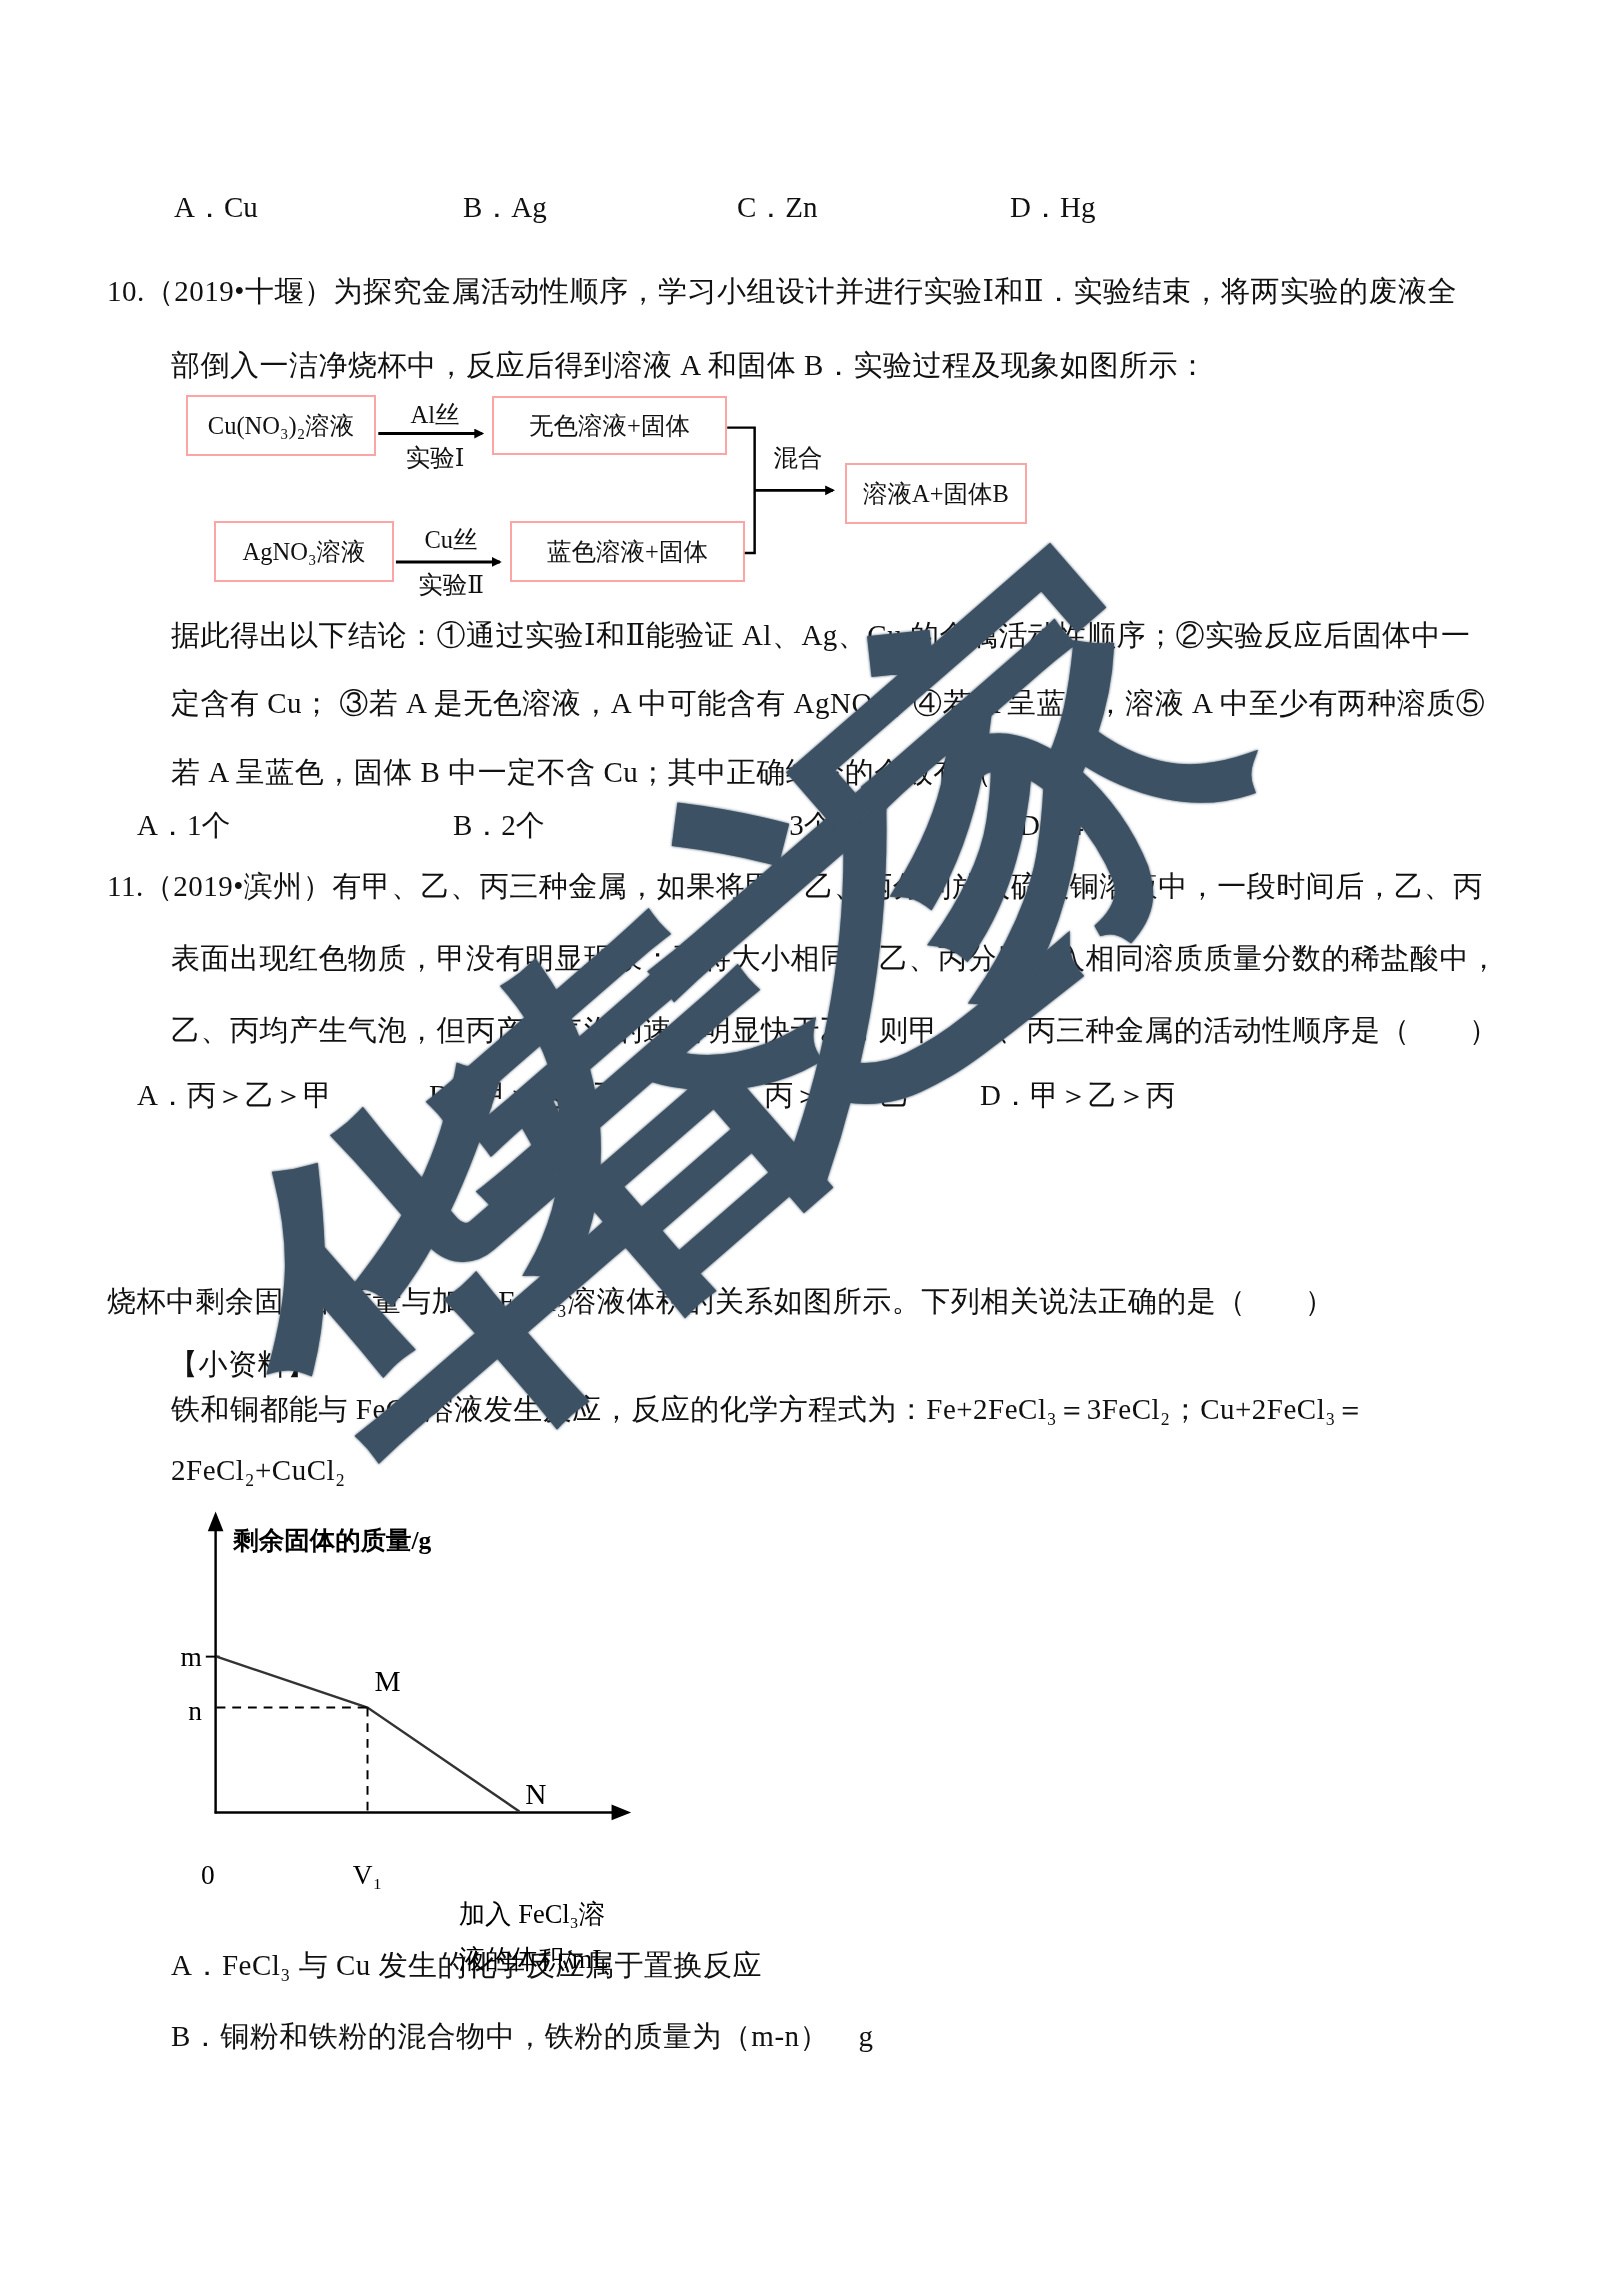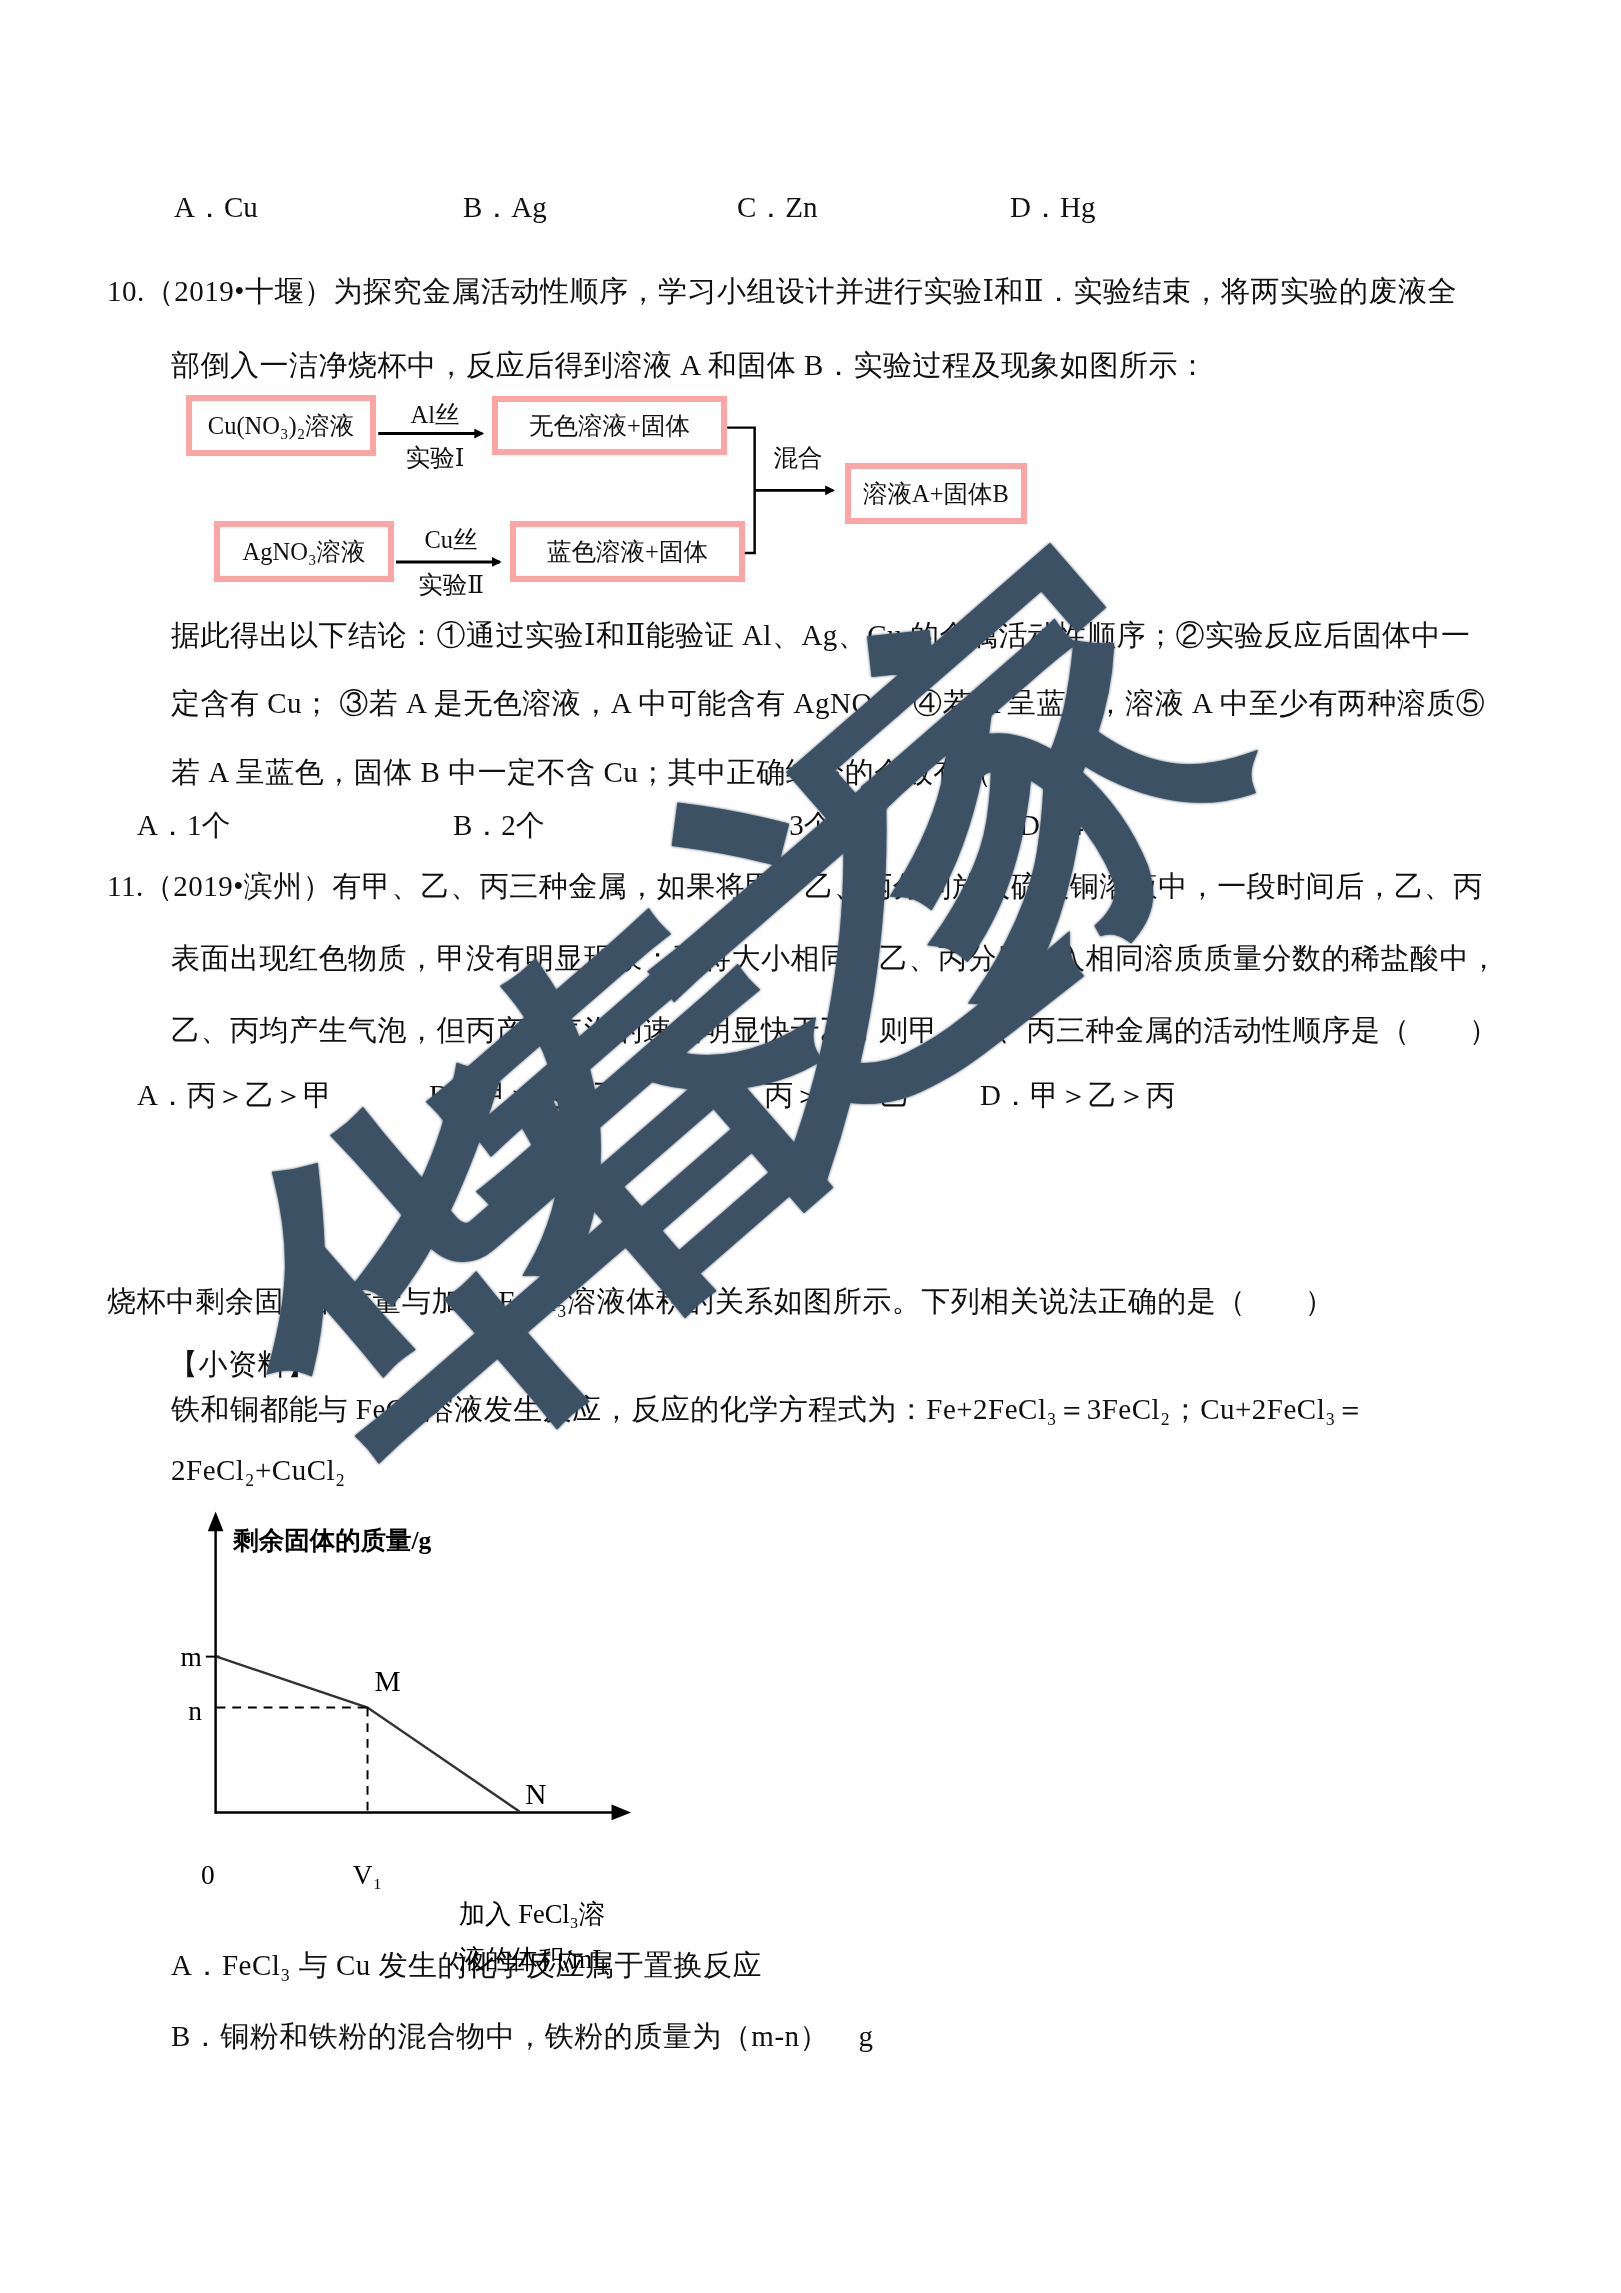--- a/index.html
+++ b/index.html
@@ -20,21 +20,21 @@
     margin-left:24px;
   }
   .opt{
     position:absolute;
     font-size:29px;
     line-height:39px;
     white-space:nowrap;
   }
   .fbox{
     position:absolute;
-    border:6px solid #fca5a5;
+    border:2px solid #fca5a5;
     display:flex;align-items:center;justify-content:center;
     font-size:24.5px;
     white-space:nowrap;
     background:#fff;
     box-sizing:border-box;
   }
   .flabel{
     position:absolute;
     font-size:24.5px;
     text-align:center;

